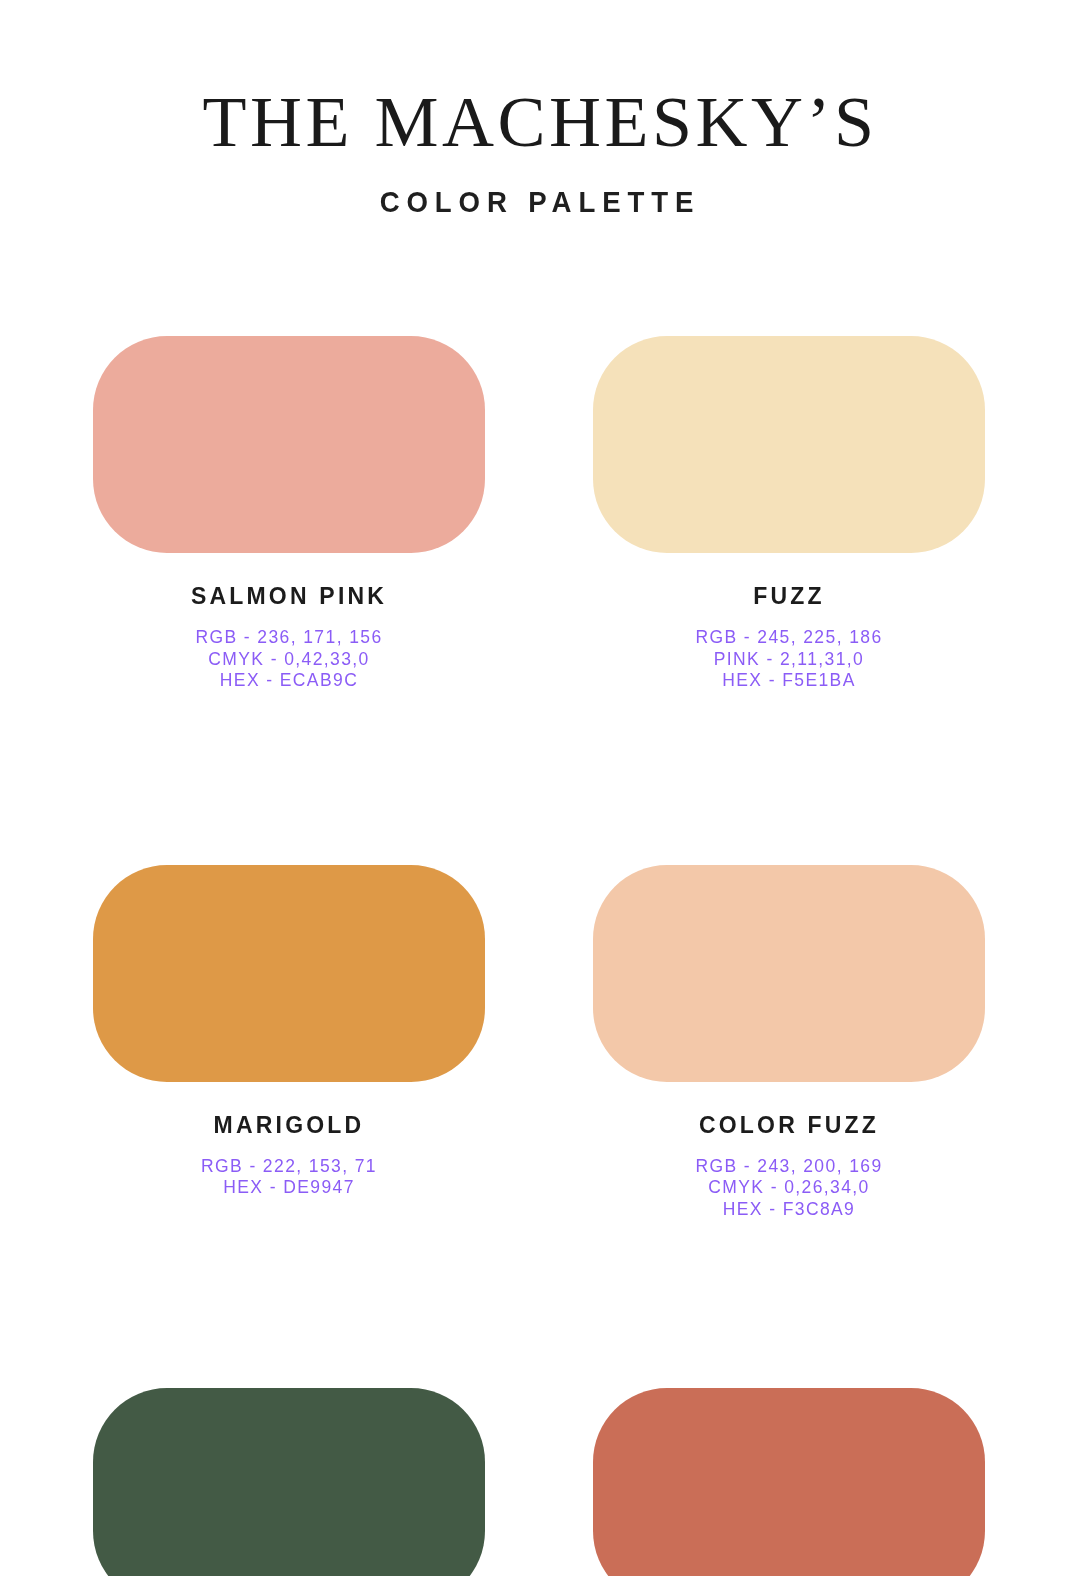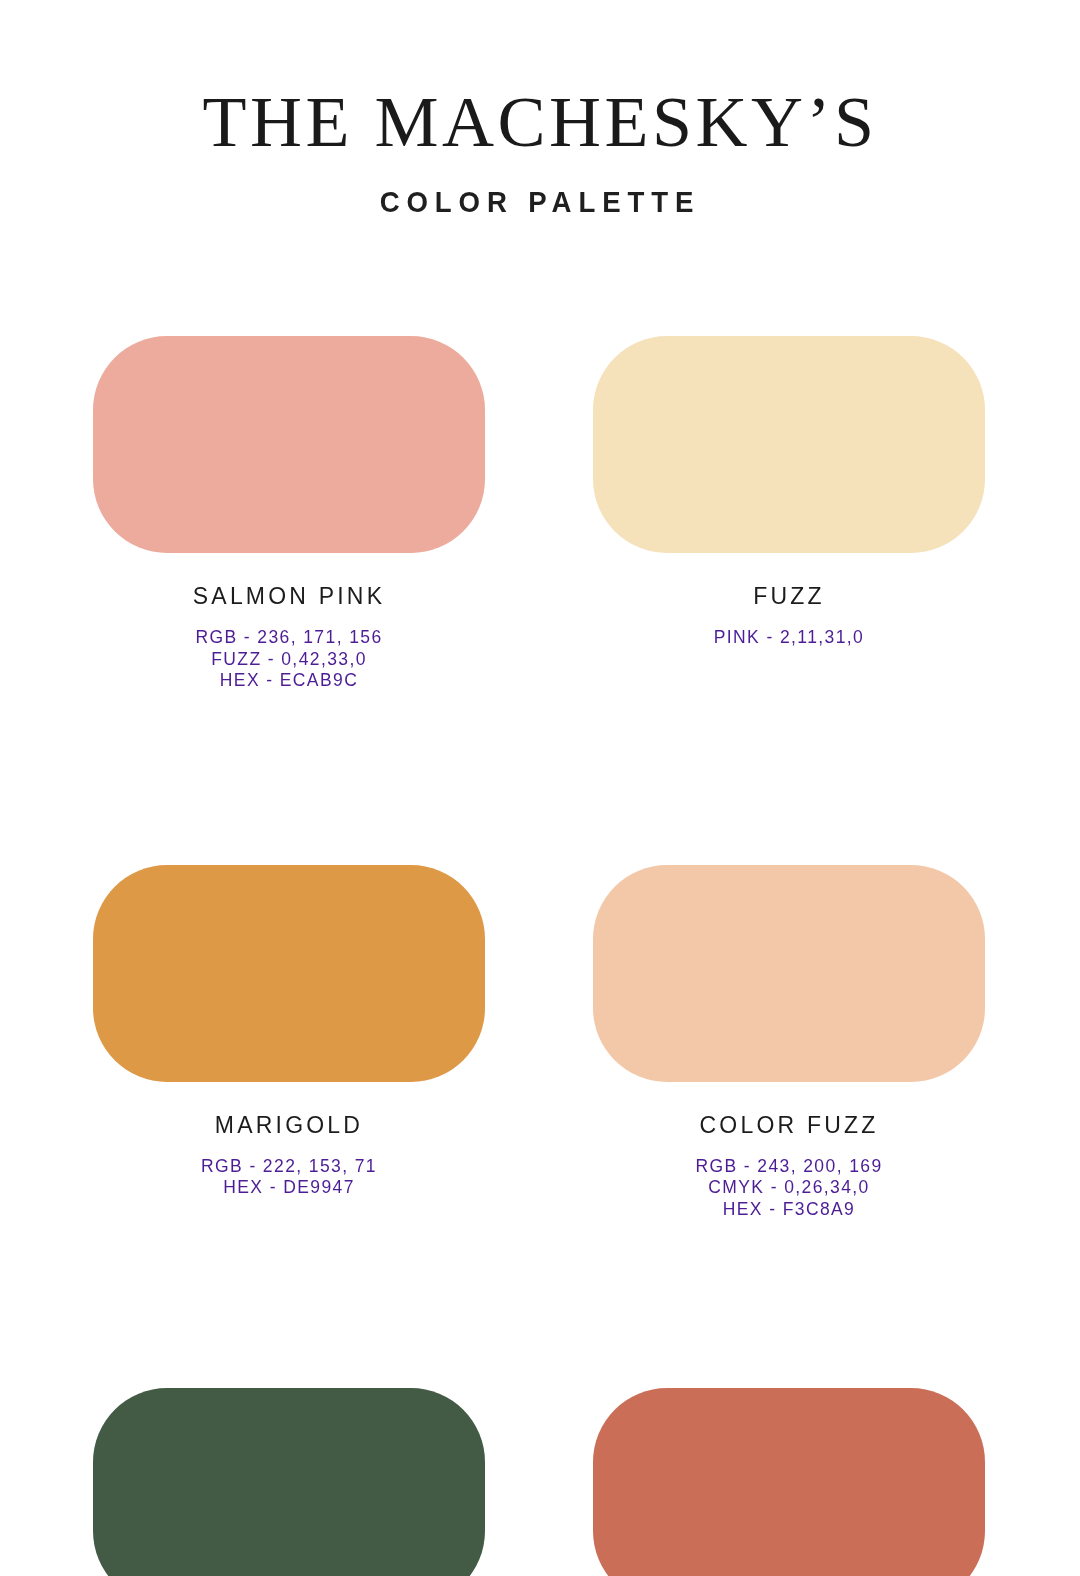--- a/index.html
+++ b/index.html
@@ -74,34 +74,34 @@
     width: 392px;
     height: 217px;
     border-radius: 74px;
   }
 
   .swatch-name {
     margin-top: 30px;
     text-align: center;
     font-family: "Liberation Sans", sans-serif;
     font-size: 23px;
-    font-weight: 400;
+    font-weight: 700;
     letter-spacing: 3.2px;
     color: #1c1c1c;
   }
 
   .swatch-specs {
     margin-top: 17px;
     text-align: center;
     font-family: "Liberation Sans", sans-serif;
     font-size: 17.5px;
     font-weight: 300;
     letter-spacing: 1.4px;
     line-height: 21.5px;
-    color: #4c1d95;
+    color: #8b5cf6;
   }
 
   .spec-line { display: block; white-space: nowrap; }
 </style>
 </head>
 <body style="background: rgb(255, 255, 255); color: rgb(28, 28, 28);">
 
 <div class="poster">
 
   <div class="header">
@@ -109,30 +109,32 @@
     <div class="poster-subtitle">COLOR PALETTE</div>
   </div>
 
   <div class="grid">
 
     <div class="swatch-cell row1">
       <div class="swatch-chip" style="background-color: rgb(236, 171, 156);"></div>
       <div class="swatch-name">SALMON PINK</div>
       <div class="swatch-specs">
         <span class="spec-line">RGB - 236, 171, 156</span>
-        <span class="spec-line">FUZZ - 0,42,33,0</span>
+        <span class="spec-line">CMYK - 0,42,33,0</span>
         <span class="spec-line">HEX - ECAB9C</span>
       </div>
     </div>
 
     <div class="swatch-cell row1">
       <div class="swatch-chip" style="background-color: rgb(245, 225, 186);"></div>
       <div class="swatch-name">FUZZ</div>
       <div class="swatch-specs">
+        <span class="spec-line">RGB - 245, 225, 186</span>
         <span class="spec-line">PINK - 2,11,31,0</span>
+        <span class="spec-line">HEX - F5E1BA</span>
       </div>
     </div>
 
     <div class="swatch-cell row2">
       <div class="swatch-chip" style="background-color: rgb(222, 153, 71);"></div>
       <div class="swatch-name">MARIGOLD</div>
       <div class="swatch-specs">
         <span class="spec-line">RGB - 222, 153, 71</span>
         <span class="spec-line">HEX - DE9947</span>
       </div>

